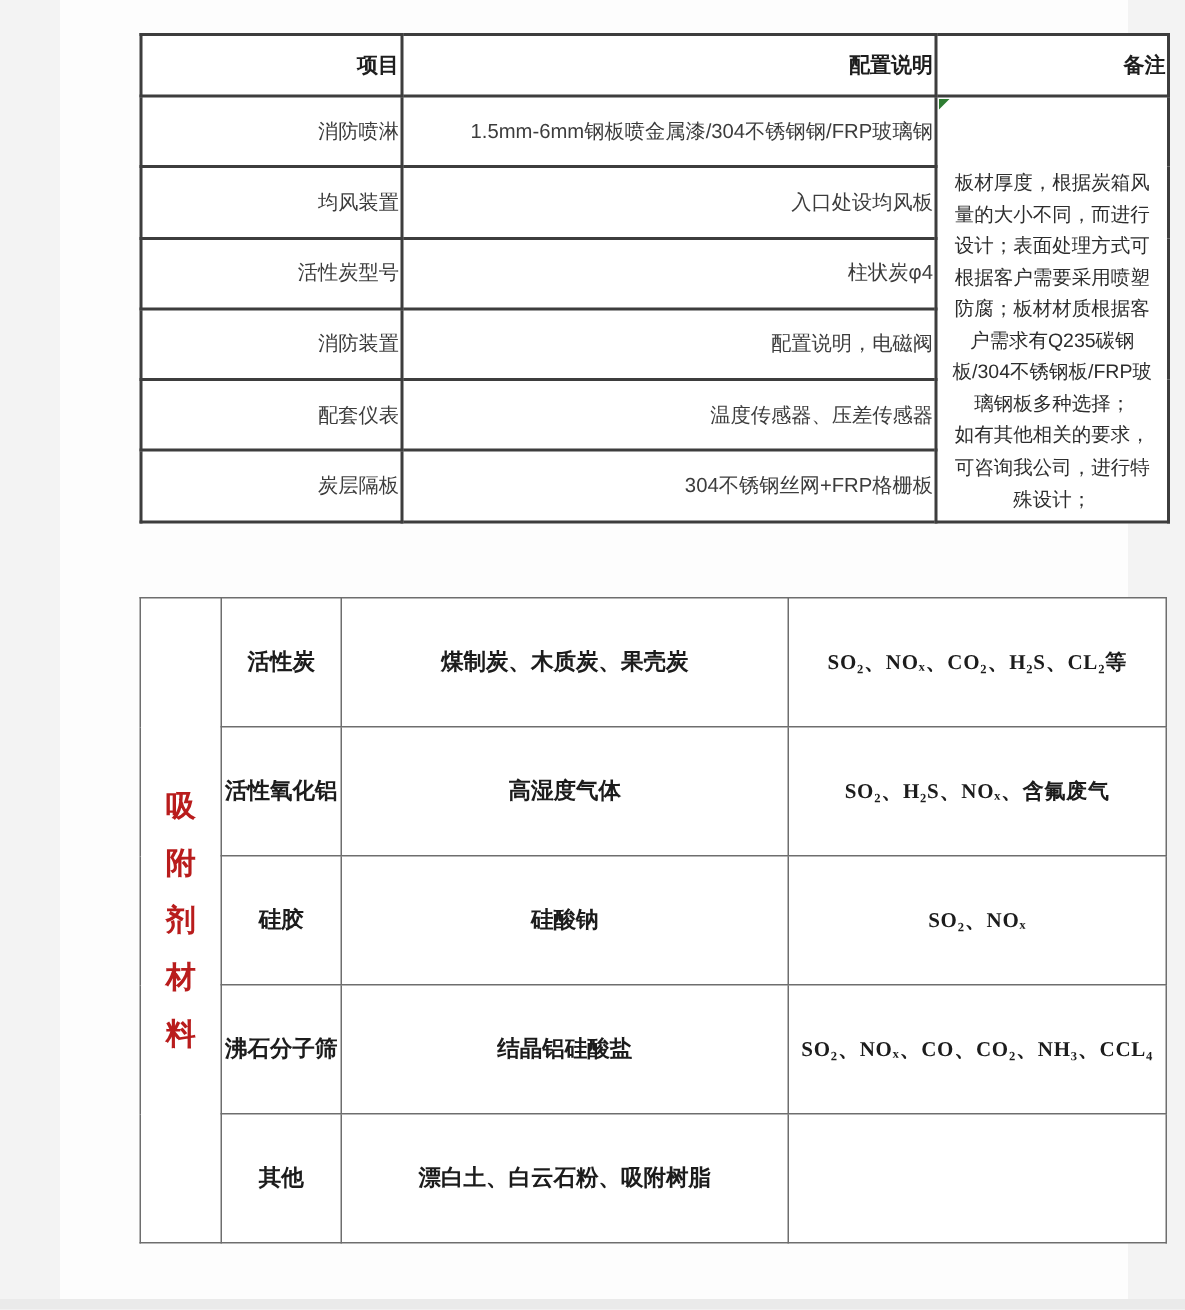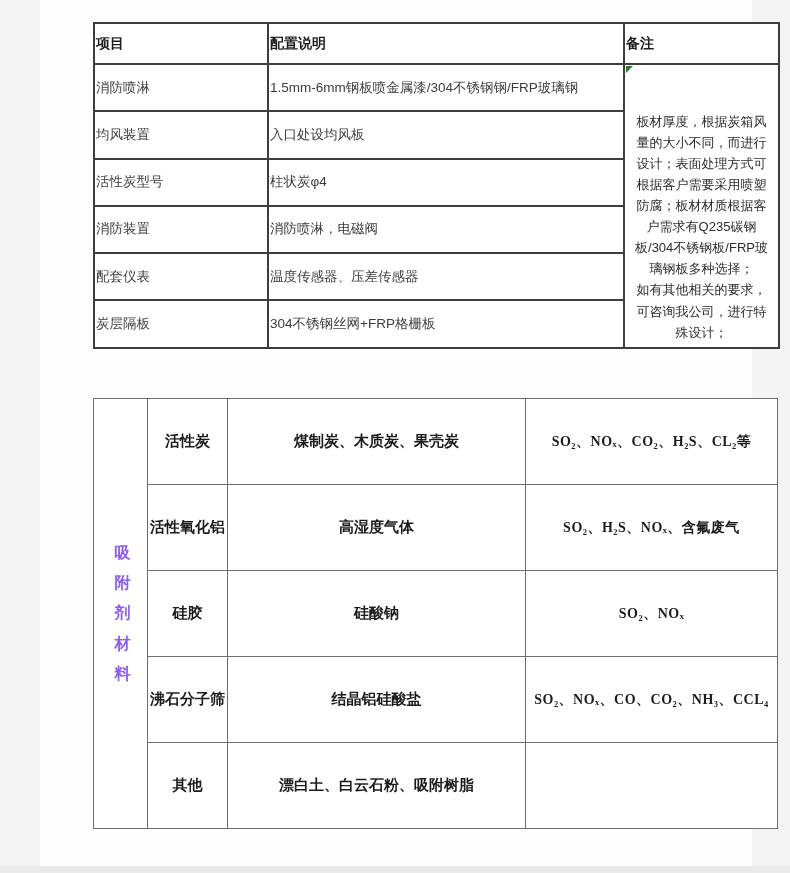--- a/index.html
+++ b/index.html
@@ -16,21 +16,21 @@
     position:absolute; left:0; top:866px; width:790px; height:7px;
     background:#eaeaea;
   }
 
   
   table.config-table {
     position:absolute; left:53px; top:22px; width:685px;
     border-collapse:collapse; table-layout:fixed; background:#ffffff;
   }
   .config-table th, .config-table td {
-    border:2px solid #3d3d3d; text-align:left; vertical-align:middle;
+    border:2px solid #3d3d3d; text-align:right; vertical-align:middle;
     overflow:hidden;
   }
   .config-table th {
     height:37px; font-size:14px; font-weight:bold; color:#1e1e1e;
   }
   .config-table td {
     height:43px; font-size:13.5px; color:#3c3c3c;
   }
   .config-table td.remark-cell {
     position:relative;
@@ -55,22 +55,22 @@
     border-collapse:collapse; table-layout:fixed; background:#ffffff;
     font-family:"Liberation Serif","DejaVu Serif",serif;
   }
   .adsorbent-table td {
     border:1.5px solid #6e6e6e; text-align:center; vertical-align:middle;
     height:85px; font-size:15px; font-weight:bold; color:#1c1c1c;
     padding:0 2px; overflow:hidden;
   }
   .adsorbent-table td.side-label-cell { padding:0; }
   .side-label {
-    width:1.25em; margin:0 auto; font-size:16px; font-weight:bold;
-    line-height:1.9; word-break:break-all; text-align:right; color:#8b5cf6;
+    width:1.25em; margin:0 auto; font-size:20px; font-weight:bold;
+    line-height:1.9; word-break:break-all; text-align:center; color:#b91c1c;
   }
   .adsorbent-table td.targets-cell { font-size:14px; letter-spacing:0.5px; }
 </style>
 </head>
 <body>
 
 <div class="content-card">
 
   <table class="config-table">
     <colgroup>
@@ -98,21 +98,21 @@
       <tr>
         <td>均风装置</td>
         <td>入口处设均风板</td>
       </tr>
       <tr>
         <td>活性炭型号</td>
         <td>柱状炭φ4</td>
       </tr>
       <tr>
         <td>消防装置</td>
-        <td>消防喷淋，电磁阀</td>
+        <td>配置说明，电磁阀</td>
       </tr>
       <tr>
         <td>配套仪表</td>
         <td>温度传感器、压差传感器</td>
       </tr>
       <tr>
         <td>炭层隔板</td>
         <td>304不锈钢丝网+FRP格栅板</td>
       </tr>
     </tbody>

